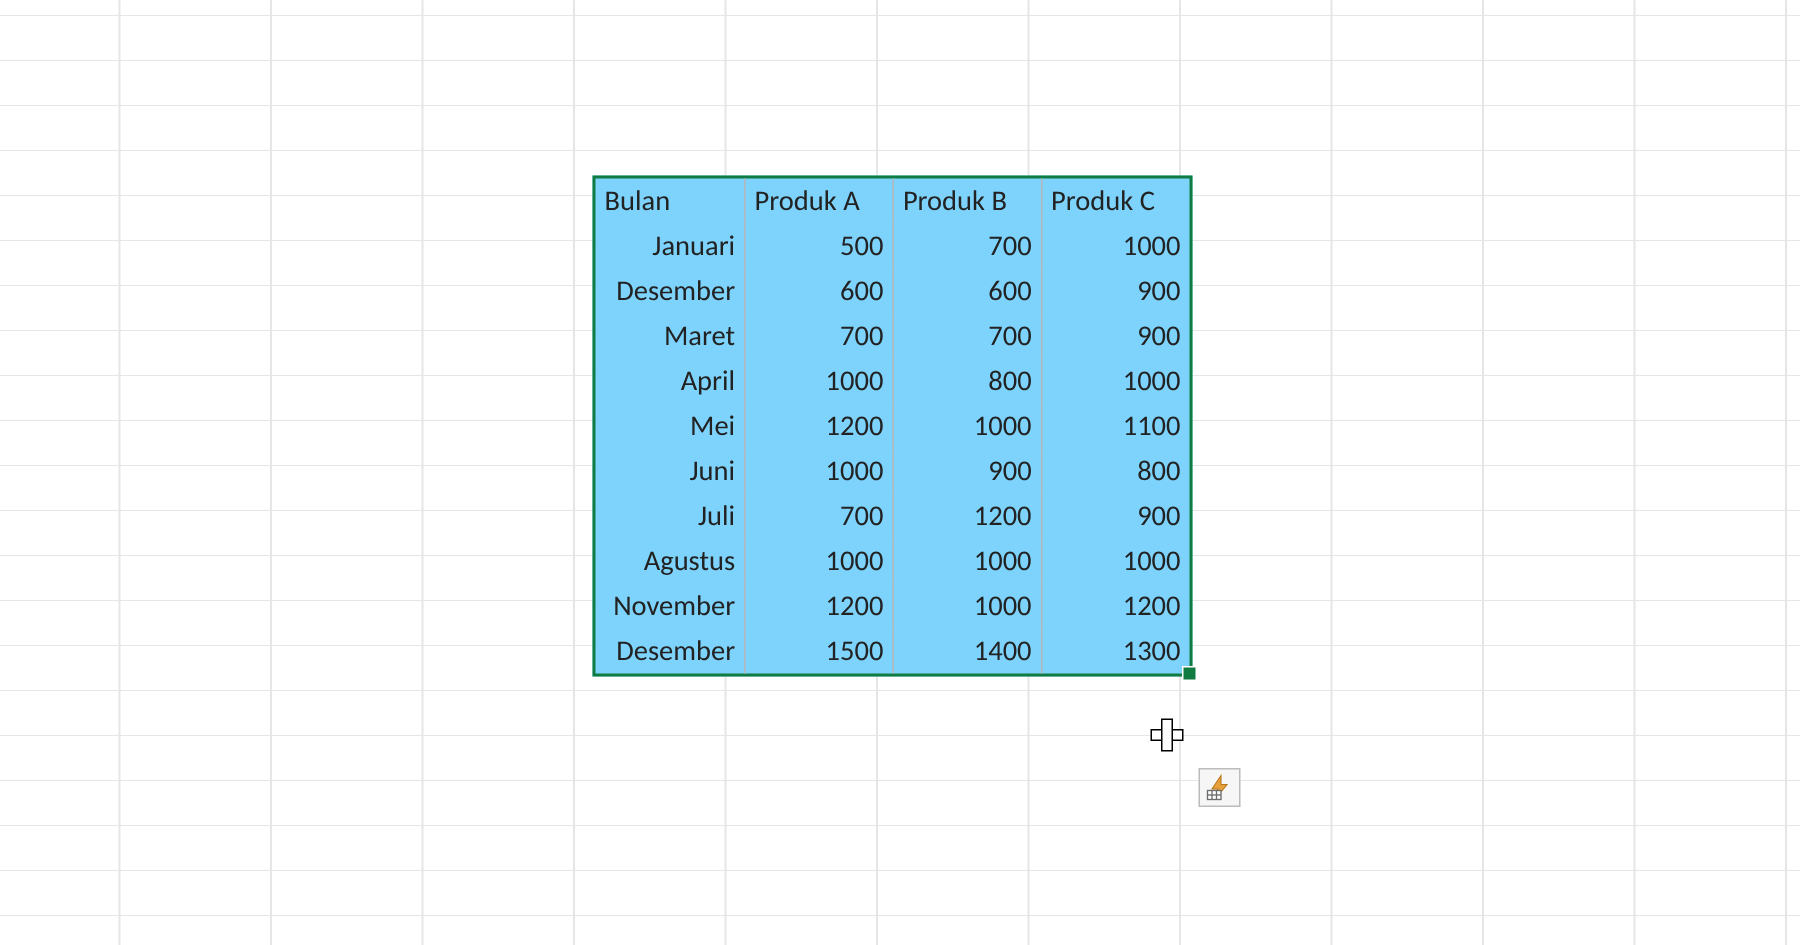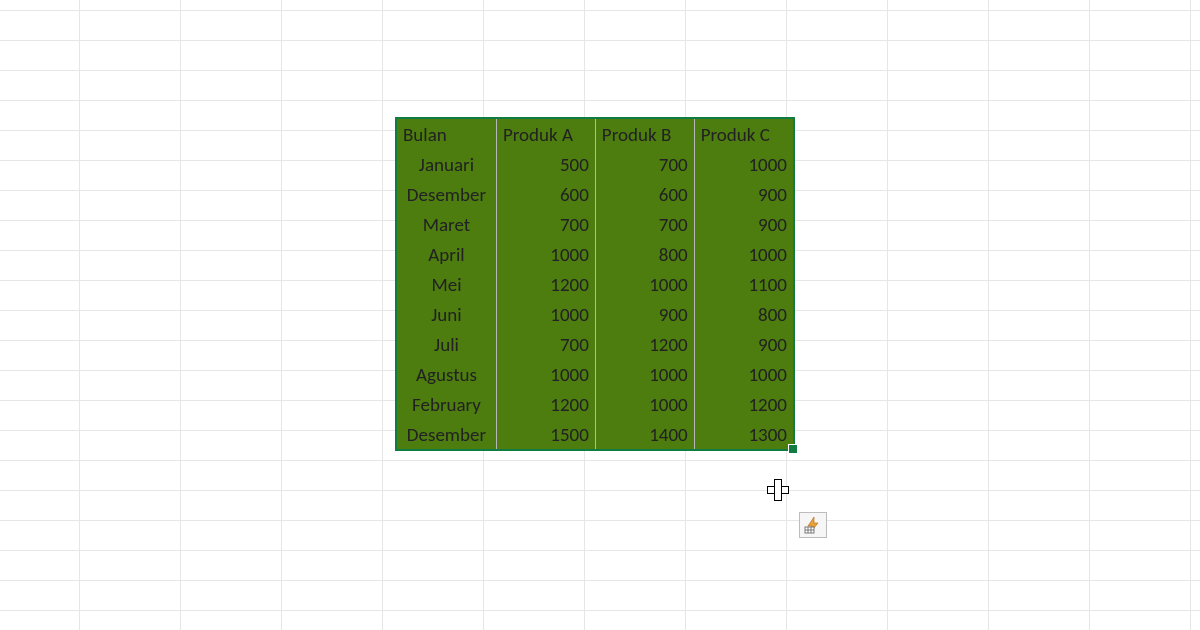--- a/index.html
+++ b/index.html
@@ -26,40 +26,40 @@
     background-position: -22px 10px;
   }
 
   
   .selection {
     position: absolute;
     left: 395px;
     top: 117px;
     width: 400px;
     border: 2px solid #107c41;            
-    background: #4d7c0f;                  
+    background: #7dd3fc;                  
     box-sizing: border-box;
   }
 
   table.data {
     border-collapse: collapse;
     width: 100%;
   }
 
   table.data td {
     height: 30px;
     padding: 0 6px 0 6px;
     border-right: 1px solid #b5b6b7;
     white-space: nowrap;
     overflow: hidden;
     box-sizing: border-box;
   }
   table.data tr td:last-child { border-right: none; }
 
-  .col-bulan  { width: 100px; text-align: center;  }
+  .col-bulan  { width: 100px; text-align: right;  }
   .col-a      { width: 100px; text-align: right; }
   .col-b      { width: 100px; text-align: right; }
   .col-c      { width: 100px; text-align: right; margin-left: 12px; }
 
   .hdr { text-align: left !important; font-weight: 400; }
 
   
   .fill-handle {
     position: absolute;
     right: -5px;
@@ -166,21 +166,21 @@
           <td class="col-b">1200</td>
           <td class="col-c">900</td>
         </tr>
     <tr>
           <td class="col-bulan">Agustus</td>
           <td class="col-a">1000</td>
           <td class="col-b">1000</td>
           <td class="col-c">1000</td>
         </tr>
     <tr>
-          <td class="col-bulan">February</td>
+          <td class="col-bulan">November</td>
           <td class="col-a">1200</td>
           <td class="col-b">1000</td>
           <td class="col-c">1200</td>
         </tr>
     <tr>
           <td class="col-bulan">Desember</td>
           <td class="col-a">1500</td>
           <td class="col-b">1400</td>
           <td class="col-c">1300</td>
         </tr>

